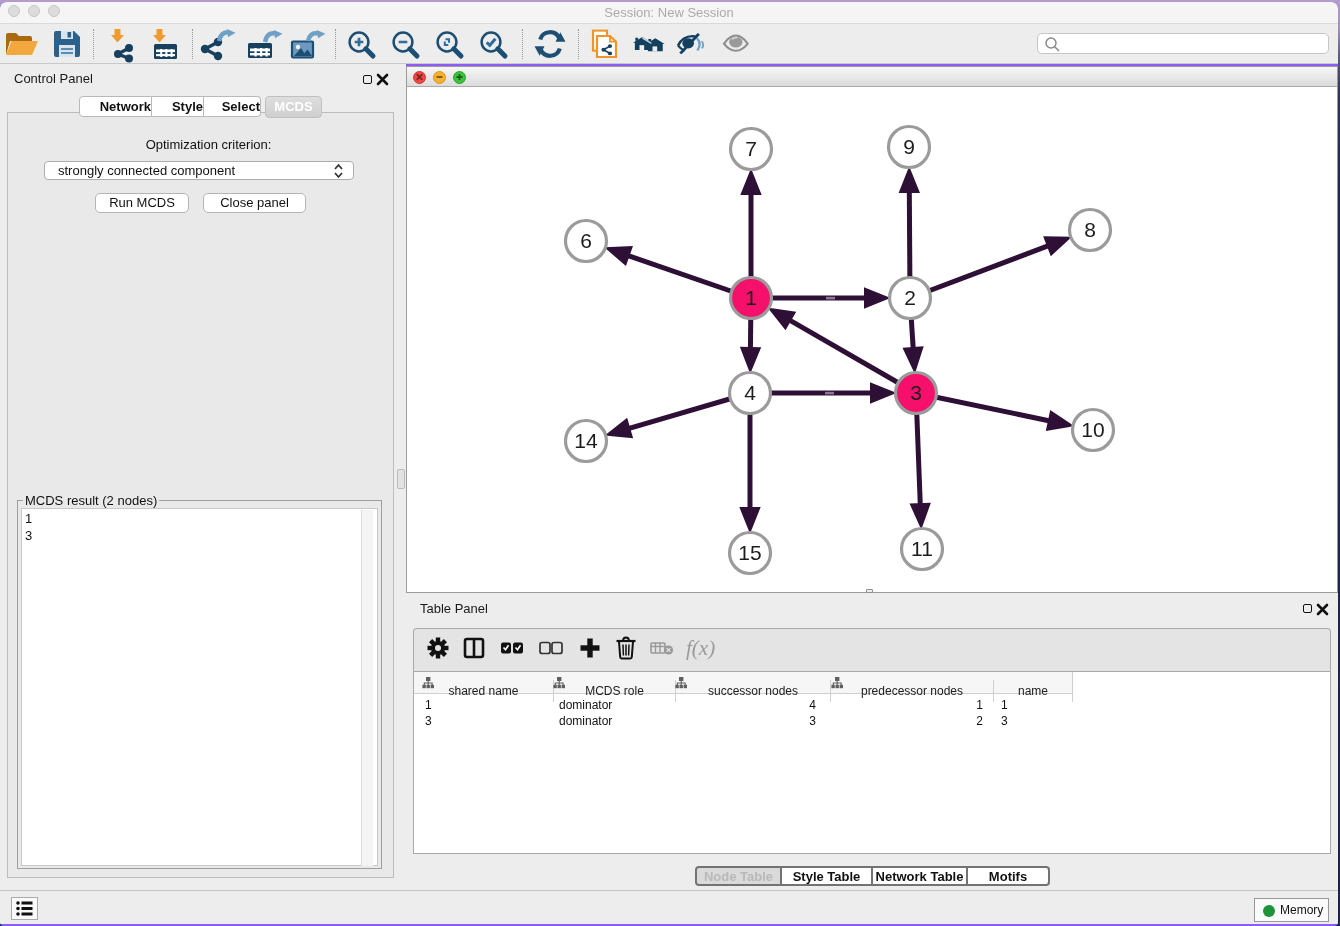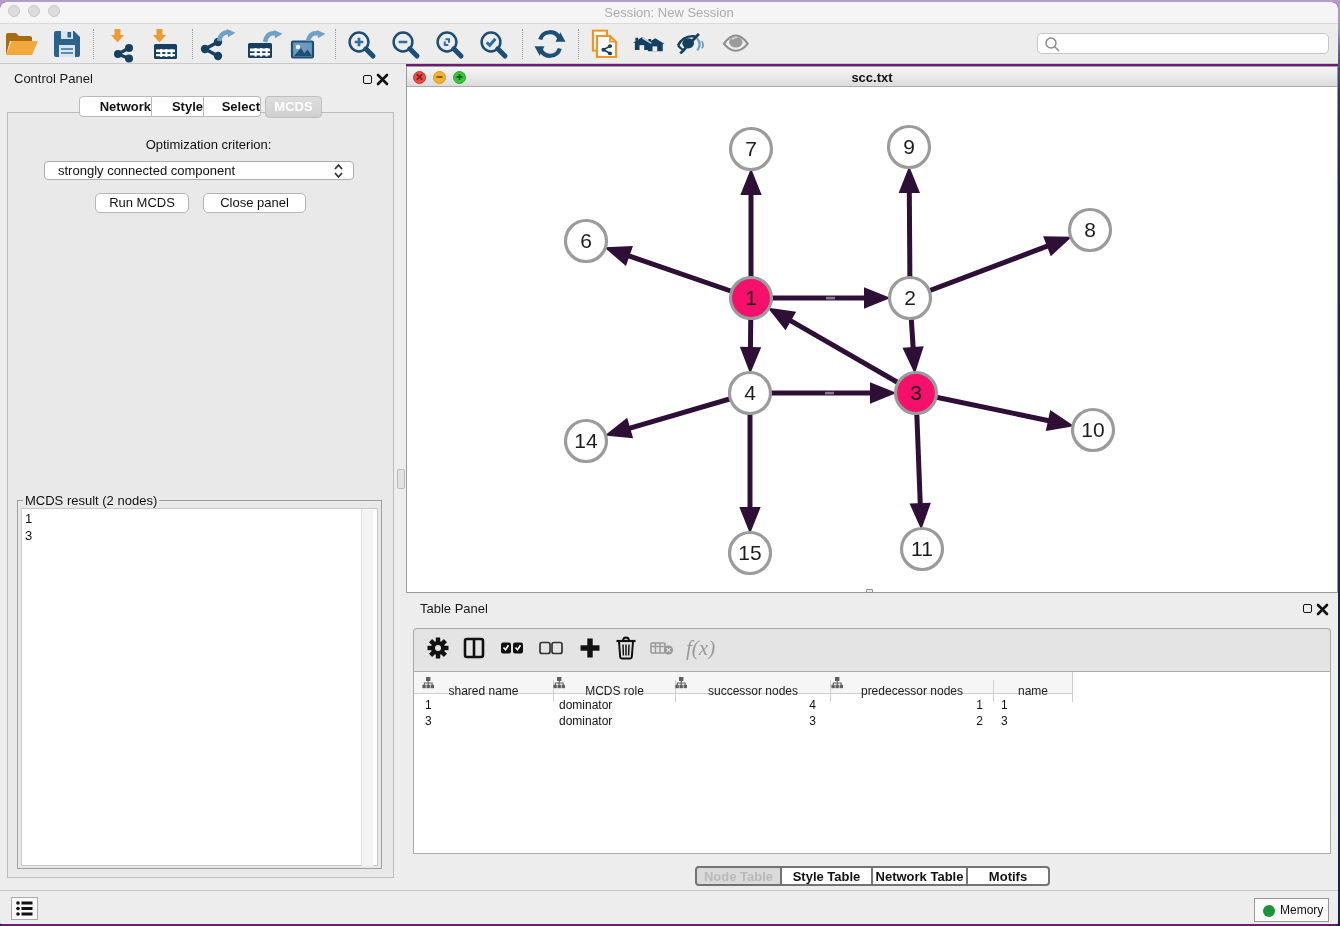--- a/index.html
+++ b/index.html
@@ -1,20 +1,20 @@
 <!DOCTYPE html>
 <html><head>
 <meta charset="utf-8">
 <style>
 * { margin:0; padding:0; box-sizing:border-box; }
 html,body { width:1340px; height:926px; overflow:hidden; }
 body { font-family:"Liberation Sans", sans-serif;
   background:linear-gradient(180deg,#b49ccc 0%,#a391bd 3%,#5a5a8a 6%,#2c3763 10%,#1b2a52 20%,#16254c 100%); }
 #win { position:absolute; left:0; top:2px; width:1338px; height:924px;
-  background:#701a75; border-radius:6px 6px 4px 4px; overflow:hidden; }
+  background:#8b5cf6; border-radius:6px 6px 4px 4px; overflow:hidden; }
 .abs { position:absolute; }
 
 
 #titlebar { position:absolute; left:0; top:0; width:100%; height:22px; background:#f5f5f5;
   border-bottom:1px solid #d9d9d9; border-radius:6px 6px 0 0; }
 .tl { position:absolute; top:3px; width:12px; height:12px; border-radius:50%;
   background:#dcdcdc; border:1px solid #c6c6c6; }
 #apptitle { position:absolute; top:3px; left:0; width:100%; text-align:center;
   font-size:13px; color:#ababab; }
 #toolbar { position:absolute; left:0; top:22px; width:100%; height:40px; background:#ededed;
@@ -294,21 +294,20 @@
     <div id="nettitle">
       <div class="wbtn" style="left:6px; background:#ee4b45; border:1px solid #c33;"></div>
       <div class="wbtn" style="left:26px; background:#f6b03a; border:1px solid #d90;"></div>
       <div class="wbtn" style="left:46px; background:#3fc13f; border:1px solid #2a2;"></div>
       <svg class="abs" style="left:0;top:0;" width="60" height="20">
         <path d="M9.7 7.2 L15.3 12.8 M15.3 7.2 L9.7 12.8" stroke="#80241f" stroke-width="1.8"></path>
         <line x1="29.5" y1="10" x2="35.5" y2="10" stroke="#8a6008" stroke-width="1.8"></line>
         <line x1="49.5" y1="10" x2="55.5" y2="10" stroke="#1c641c" stroke-width="1.8"></line>
         <line x1="52.5" y1="7" x2="52.5" y2="13" stroke="#1c641c" stroke-width="1.8"></line>
       </svg>
-      <div class="t">scc.txt</div>
     </div>
     <div id="netcanvas">
       <svg width="930" height="504" viewBox="0 0 930 504">
       <g stroke="#2e1036" stroke-width="5" fill="#2e1036">
       <line x1="344" y1="210" x2="344.0" y2="102.5"></line>
       <polygon points="344.0,87.0 351.0,104.5 337.0,104.5"></polygon>
       <line x1="344" y1="210" x2="218.2" y2="166.6"></line>
       <polygon points="203.6,161.5 222.4,160.6 217.8,173.8"></polygon>
       <line x1="344" y1="210" x2="461.5" y2="210.0"></line>
       <polygon points="477.0,210.0 459.5,217.0 459.5,203.0"></polygon>

